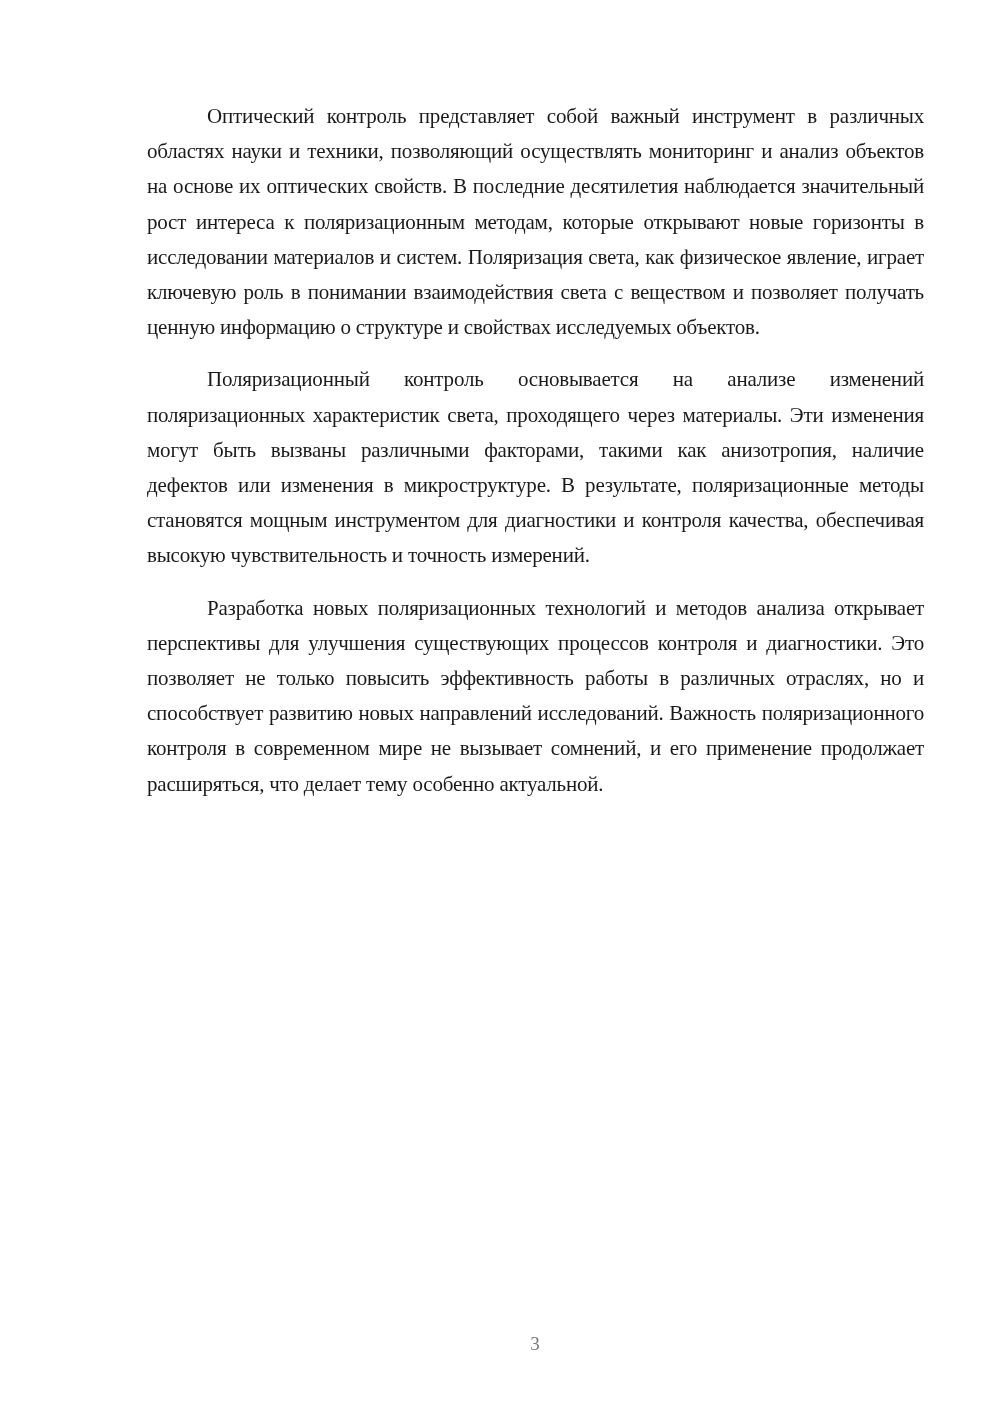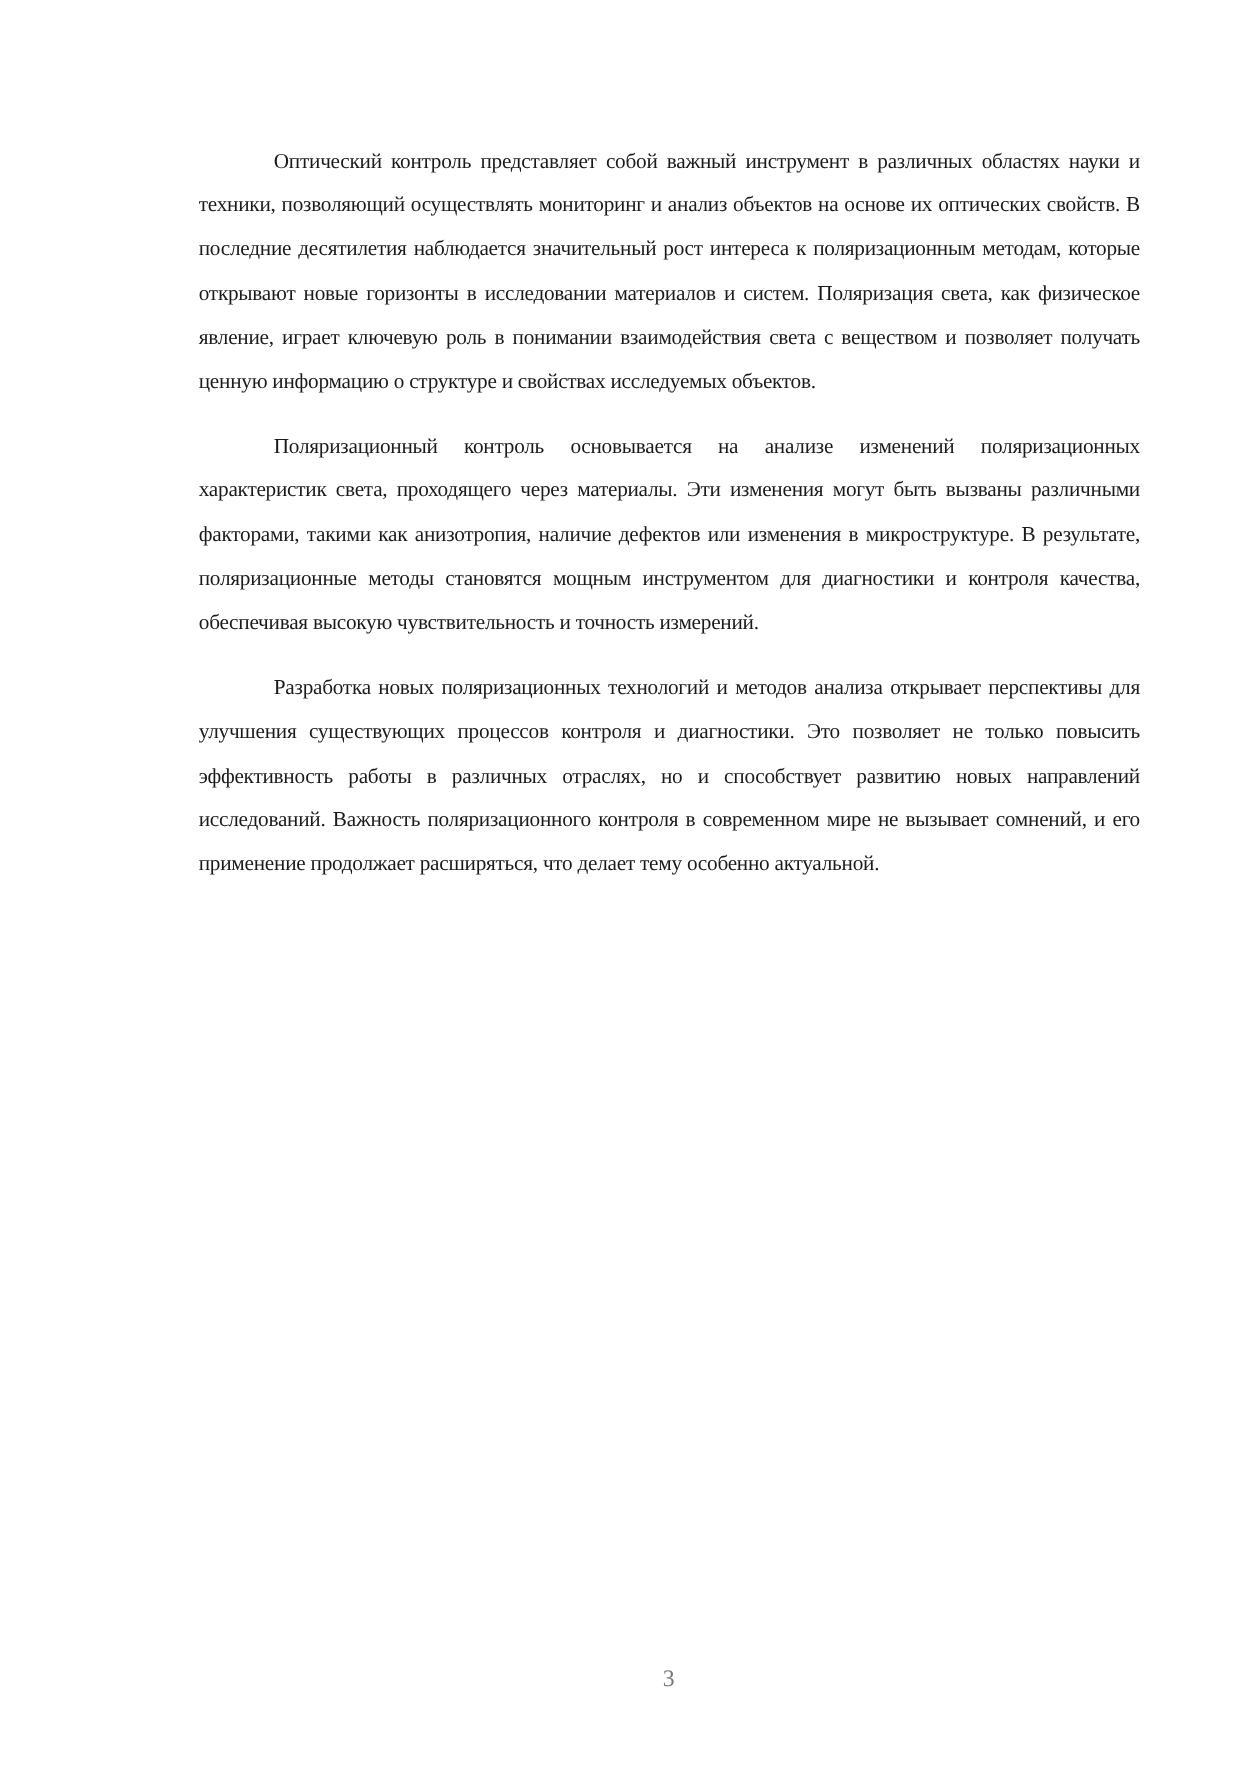--- a/index.html
+++ b/index.html
@@ -24,25 +24,25 @@
     .title {
       text-align: center;
       font-weight: bold;
       font-size: 19px;
       line-height: 34px;
       height: 34px;
       margin: 0 0 8px 0;
       letter-spacing: -0.3px;
     }
     .para {
-      font-size: 17px;
+      font-size: 21px;
       line-height: 35.2px;
       text-align: justify;
       text-indent: 60px;
-      margin: 16px;
+      margin: 4px;
       letter-spacing: -0.2px;
       word-spacing: 0px;
     }
     .para + .para {
       margin-top: 17px;
       font-family: Liberation Serif, serif;
     }
     .page-number {
       position: absolute;
       left: 0;

